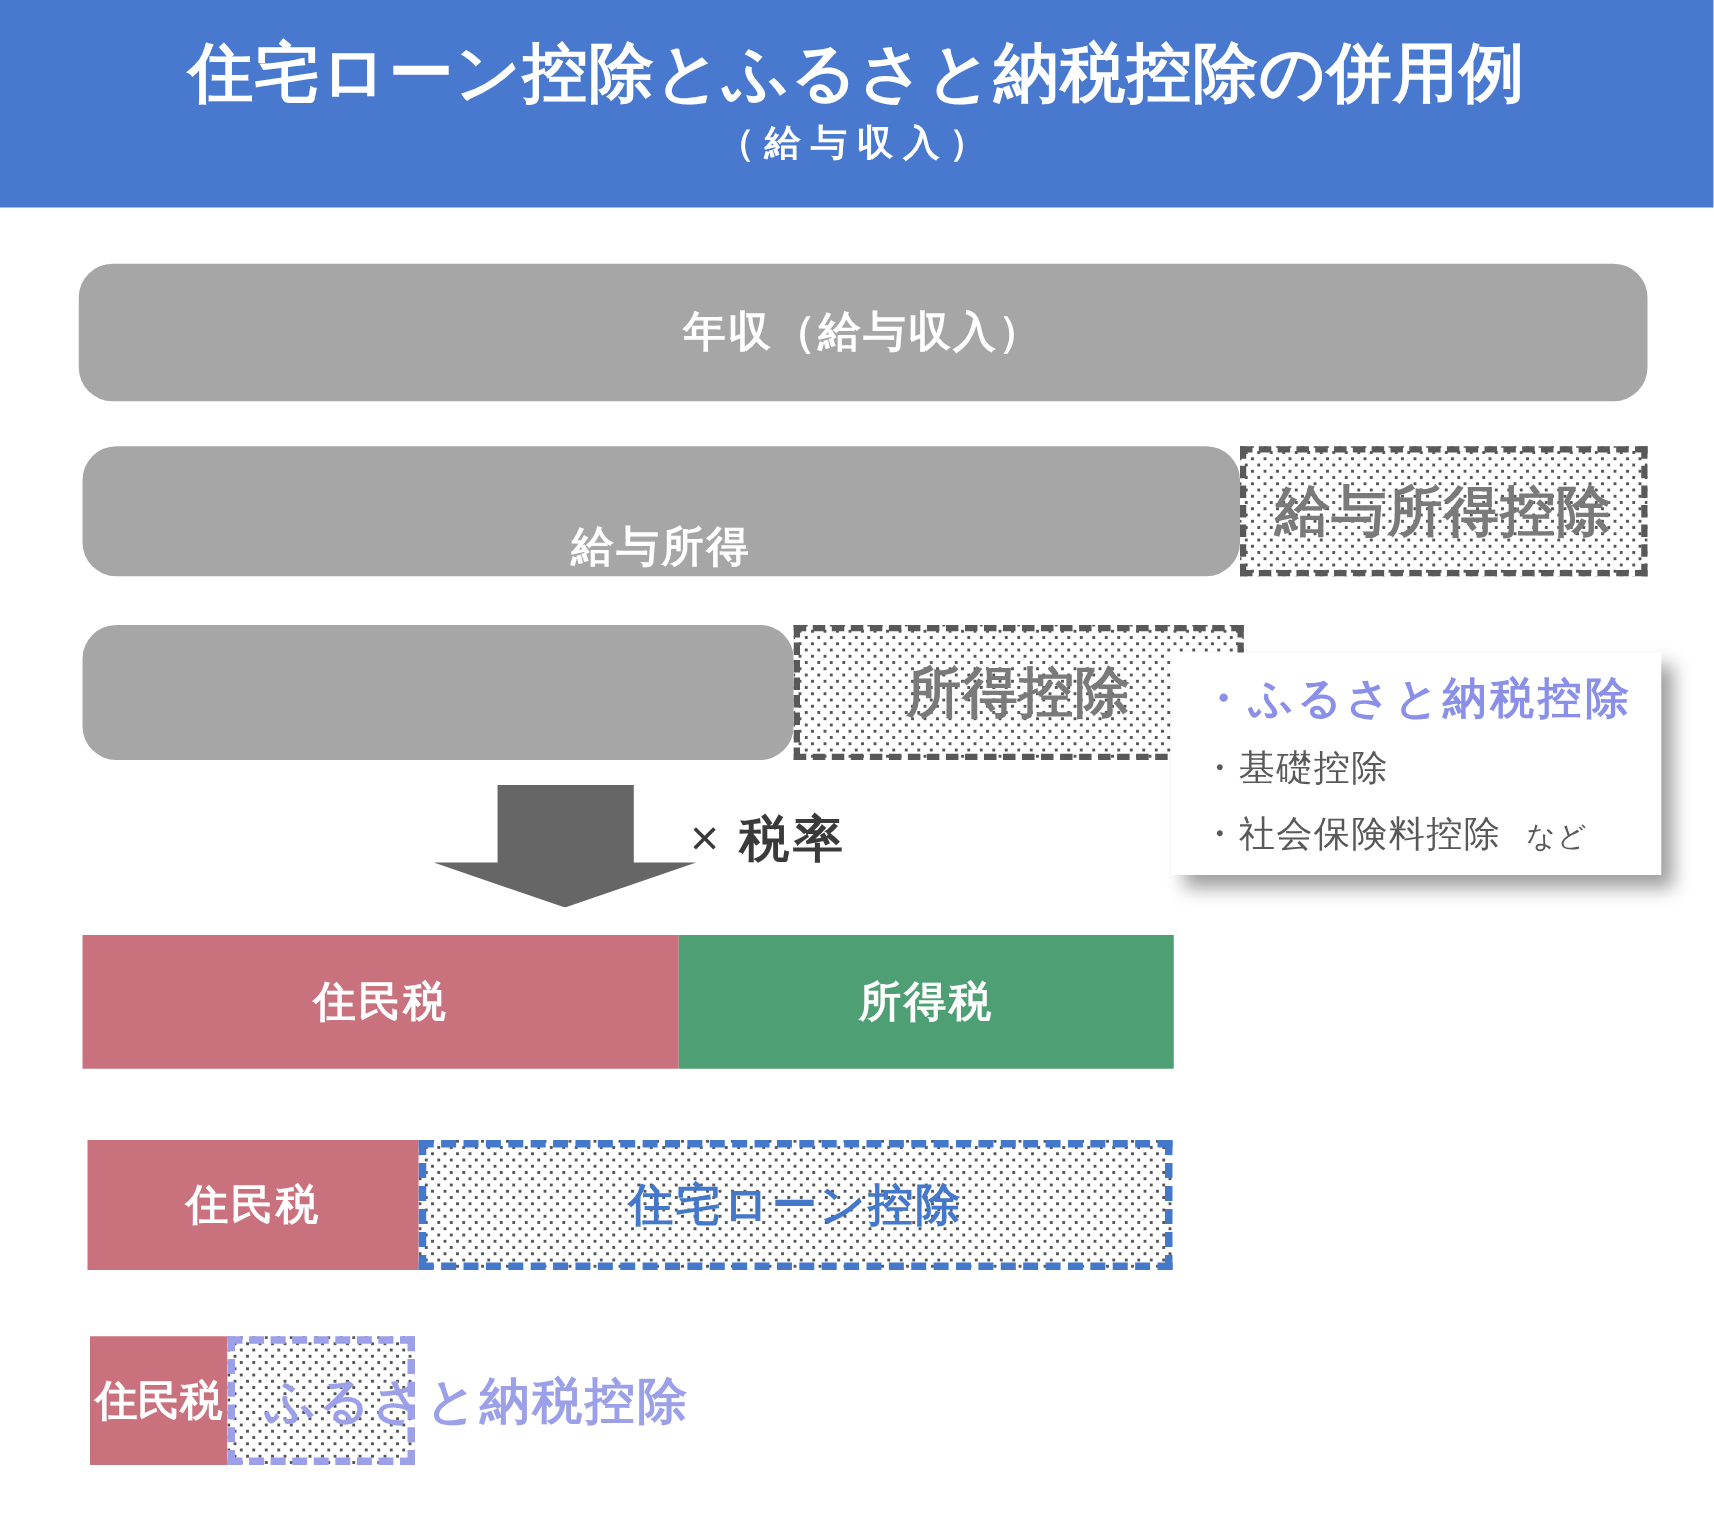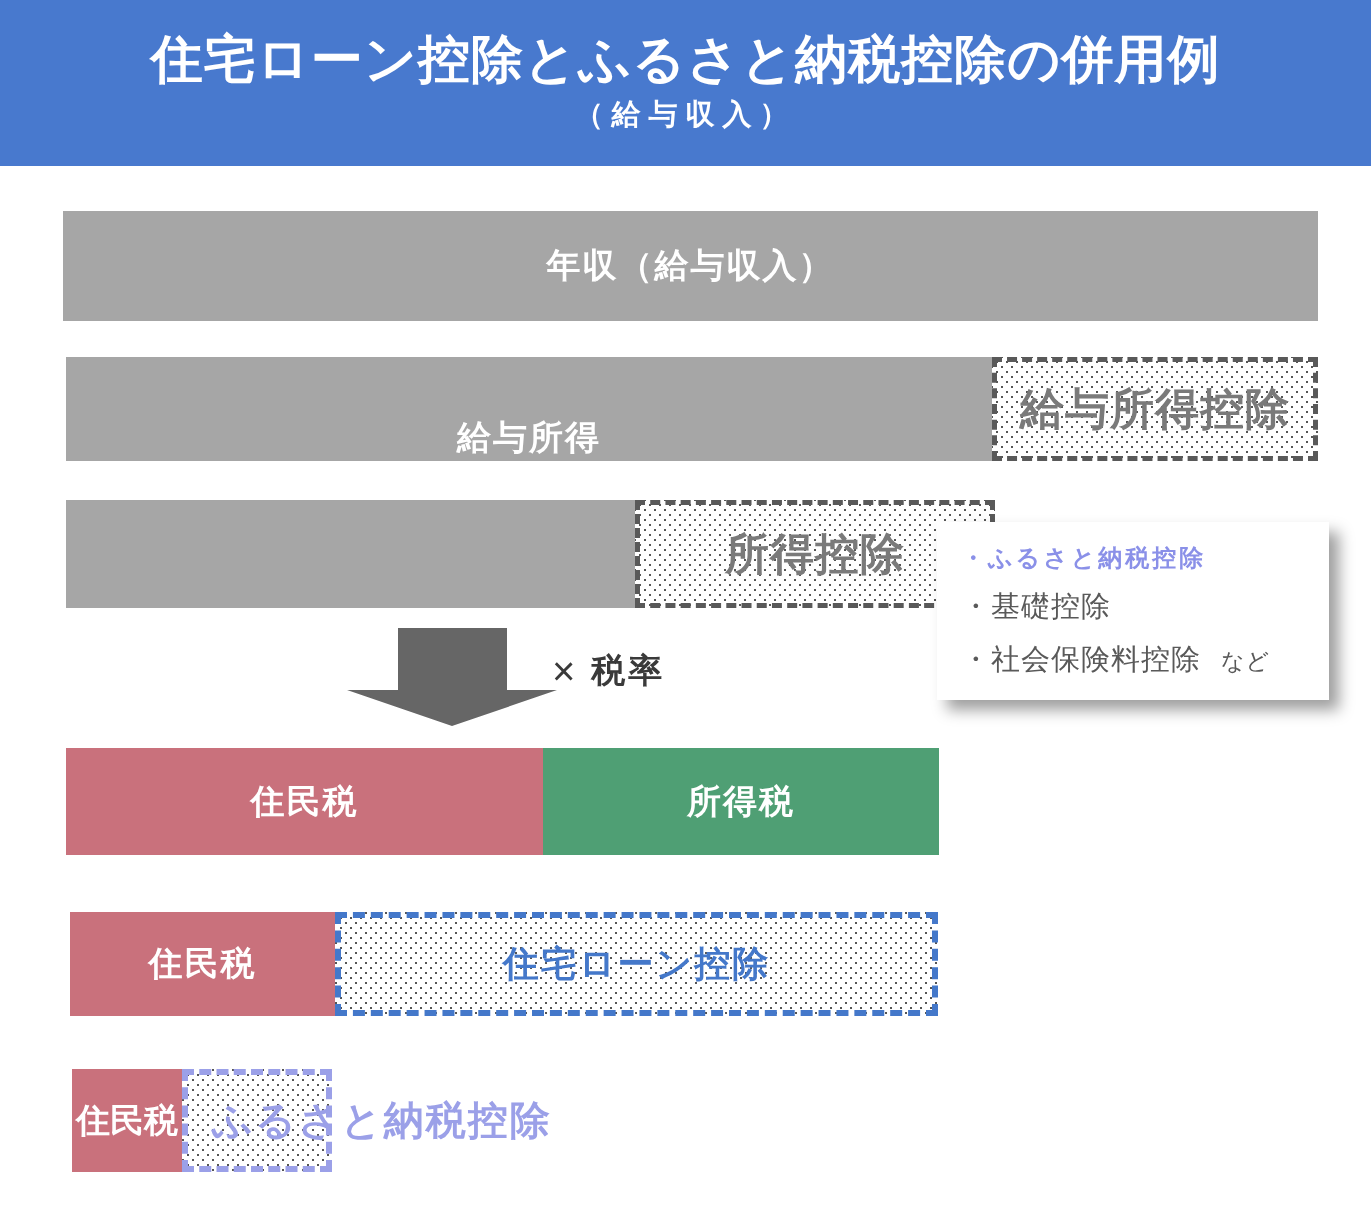--- a/index.html
+++ b/index.html
@@ -34,21 +34,21 @@
     color:#fff;font-size:52px;font-weight:bold;line-height:1.1;letter-spacing:1px;
     text-align:center;
   }
   .header .subtitle{
     color:#fff;font-size:29px;font-weight:bold;letter-spacing:8px;text-align:center;
   }
   
   .bar{
     position:absolute;display:flex;align-items:center;justify-content:center;
   }
-  .bar-gray{background:var(--color-bar-gray);}
+  .bar-gray{background:var(--color-bar-gray);border-radius:27px;}
   .bar-red{background:var(--color-red);}
   .bar-green{background:var(--color-green);}
   .bar-label{color:#fff;font-size:34px;font-weight:bold;letter-spacing:2px;}
   .dotted{
     background-color:#fff;
     background-image:
       radial-gradient(var(--color-dot) 1.15px, transparent 1.5px),
       radial-gradient(var(--color-dot) 1.15px, transparent 1.5px);
     background-size:10px 10px;
     background-position:0 0,5px 5px;
@@ -60,35 +60,35 @@
   .blue-box-label{color:var(--color-blue);font-size:36px;font-weight:bold;letter-spacing:2px;}
   
   .note-card{
     position:absolute;left:937px;top:522px;width:392px;height:178px;
     background:#fff;box-shadow:10px 10px 14px rgba(0,0,0,0.38);
     z-index:5;display:flex;flex-direction:column;justify-content:center;
     padding-left:24px;gap:13px;
   }
   .note-item{color:var(--color-card-text);font-size:29px;letter-spacing:1px;white-space:nowrap;}
   .note-item.primary{
-    color:var(--color-purple-card);font-size:24px;font-weight:bold;letter-spacing:3px;font-family:Liberation Mono, monospace;
+    color:var(--color-purple-card);font-size:35px;font-weight:bold;letter-spacing:3px;font-family:Liberation Mono, monospace;
   }
   .note-item .suffix{font-size:23px;margin-left:20px;}
   
   .down-arrow{
     position:absolute;left:347px;top:628px;width:210px;height:98px;
     background:var(--color-arrow-gray);
     clip-path:polygon(24.3% 0%,76.2% 0%,76.2% 63.3%,100% 63.3%,50% 100%,0% 63.3%,24.3% 63.3%);
   }
   .multiply{
     position:absolute;left:552px;top:643px;height:56px;
     display:flex;align-items:center;gap:16px;color:var(--color-dark-text);
   }
   .multiply .op{font-size:40px;font-weight:normal;}
-  .multiply .word{font-size:34px;font-weight:bold;letter-spacing:3px;}
+  .multiply .word{font-size:40px;font-weight:bold;letter-spacing:3px;}
   
   .furusato-label{
     position:absolute;left:212px;top:1069px;height:103px;
     display:flex;align-items:center;white-space:nowrap;
     color:var(--color-purple);font-size:40px;font-weight:bold;letter-spacing:2px;
     z-index:3;
   }
   .z1{z-index:1;}
 </style>
 </head>

